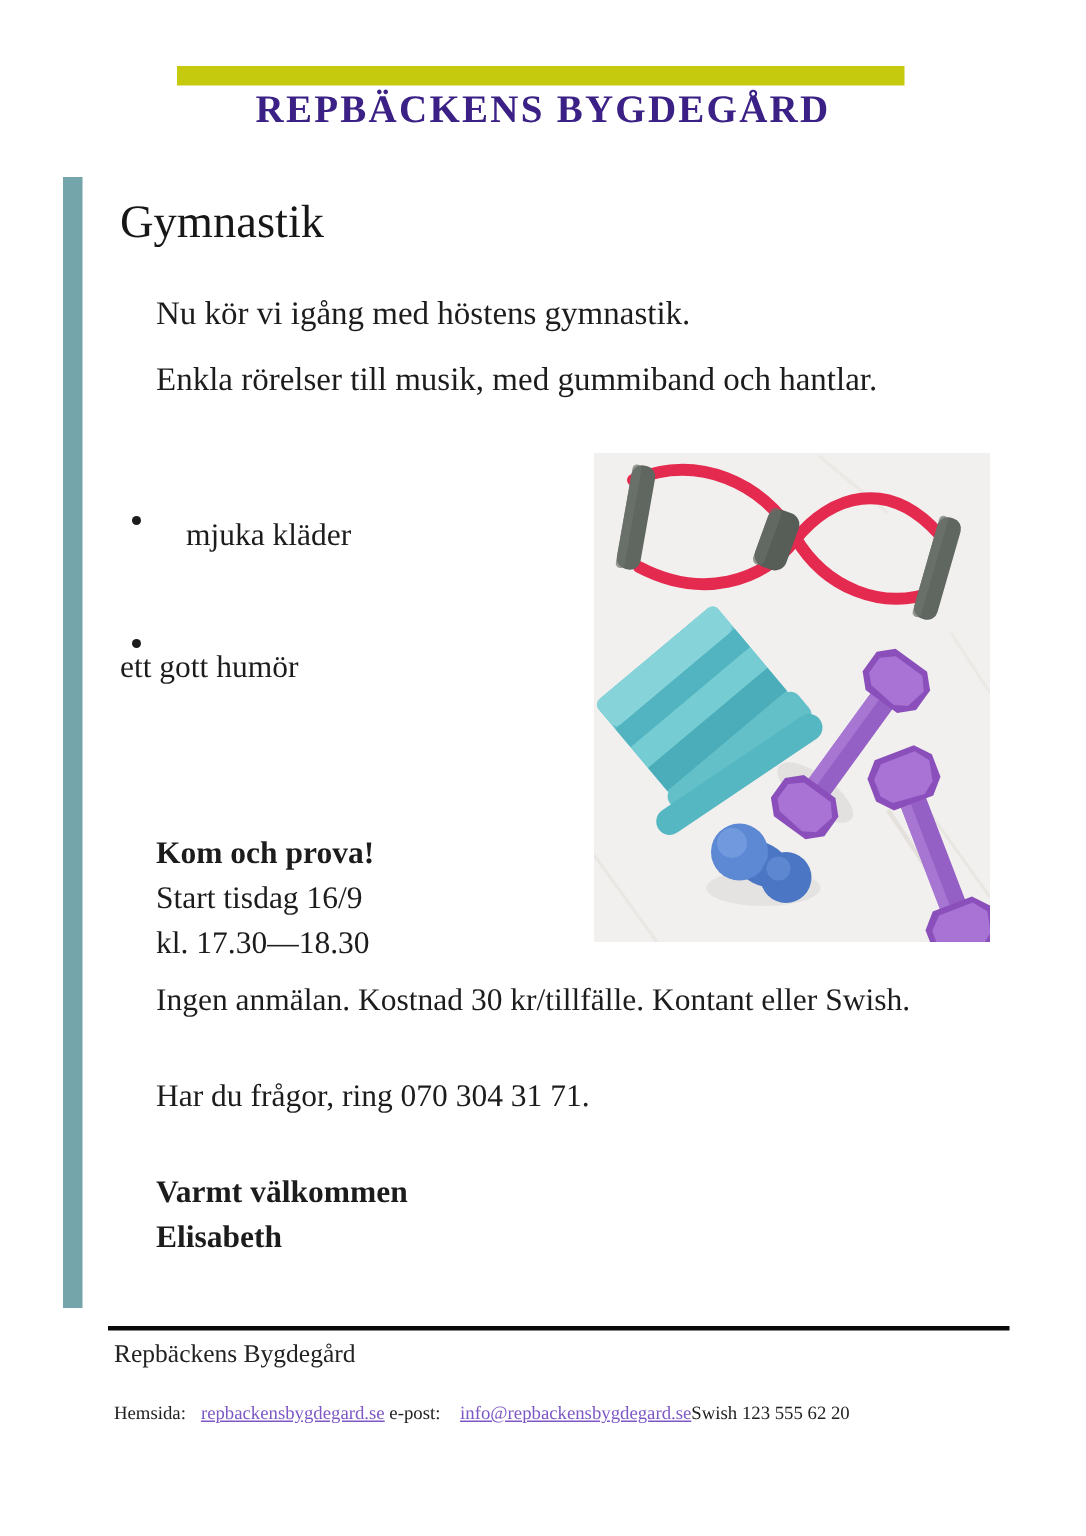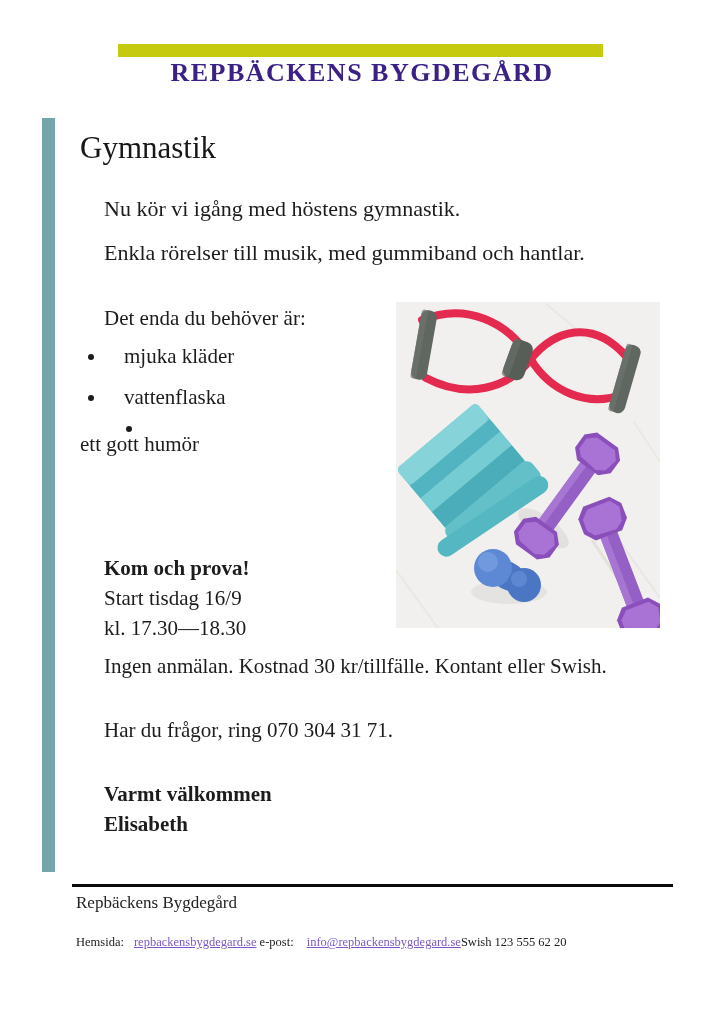--- a/index.html
+++ b/index.html
@@ -15,21 +15,21 @@
     left:0;top:58px;width:724px;text-align:center;
     font-size:26px;font-weight:700;letter-spacing:1.5px;color:#3b2185;
   }
   
   .side-bar{left:42px;top:118px;width:13px;height:754px;background:#73a5aa;}
   
   .h-gym{left:80px;top:130px;font-size:31px;font-weight:400;color:#171717;}
   .t{left:80px;font-size:22px;line-height:1.2;white-space:nowrap;margin-left:24px;}
   .t21{font-size:21px;}
   .b{font-weight:700;}
-  .bullet-row{position:absolute;left:80px;display:flex;align-items:center;font-size:21px;}
+  .bullet-row{position:absolute;left:80px;display:flex;align-items:flex-start;font-size:21px;}
   .dot{display:inline-block;width:6px;height:6px;border-radius:50%;background:#1c1c1c;margin:0 30px 0 8px;}
   
   .photo{left:396px;top:302px;width:264px;height:326px;}
   
   .rule{left:72px;top:884px;width:601px;height:3px;background:#0a0a0a;}
   .f-name{left:76px;top:893px;font-size:17px;color:#222;}
   .f-small{left:76px;top:918px;font-size:12.5px;color:#222;white-space:nowrap;}
   .f-links{top:935px;}
   .link{color:#7d58c5;text-decoration:underline;cursor:pointer;margin-left:10px;}
   .swish{margin-left:0;}
@@ -41,29 +41,24 @@
 
   <div class="abs top-bar"></div>
   <div class="abs org-title">REPBÄCKENS BYGDEGÅRD</div>
 
   <div class="abs side-bar"></div>
 
   <div class="abs h-gym">Gymnastik</div>
   <div class="abs t" style="top:196px;">Nu kör vi igång med höstens gymnastik.</div>
   <div class="abs t" style="top:240px;">Enkla rörelser till musik, med gummiband och hantlar.</div>
 
-  <div class="abs t t21" style="top:306px;">Det enda du behöver är:</div>
 
   <div class="bullet-row" style="top:344px;">
     <span class="dot"></span>
     <span>mjuka kläder</span>
-  </div>
-  <div class="bullet-row" style="top:385px;">
-    <span class="dot"></span>
-    <span>vattenflaska</span>
   </div>
   <div class="bullet-row" style="top:426px;flex-direction:column;">
     <span class="dot"></span>
     <span>ett gott humör</span>
   </div>
 
   <svg class="abs photo" viewBox="0 0 264 326" xmlns="http://www.w3.org/2000/svg">
     <rect width="264" height="326" fill="#f2f0ee"></rect>
 
     <g stroke="#e3dfda" stroke-width="3" opacity="0.9">

